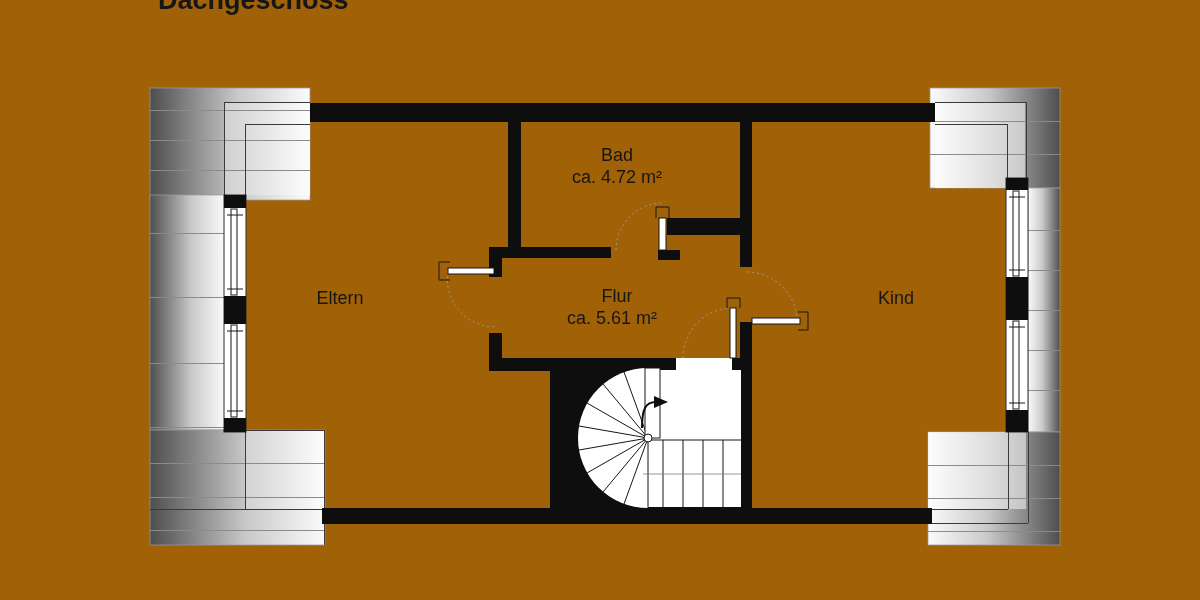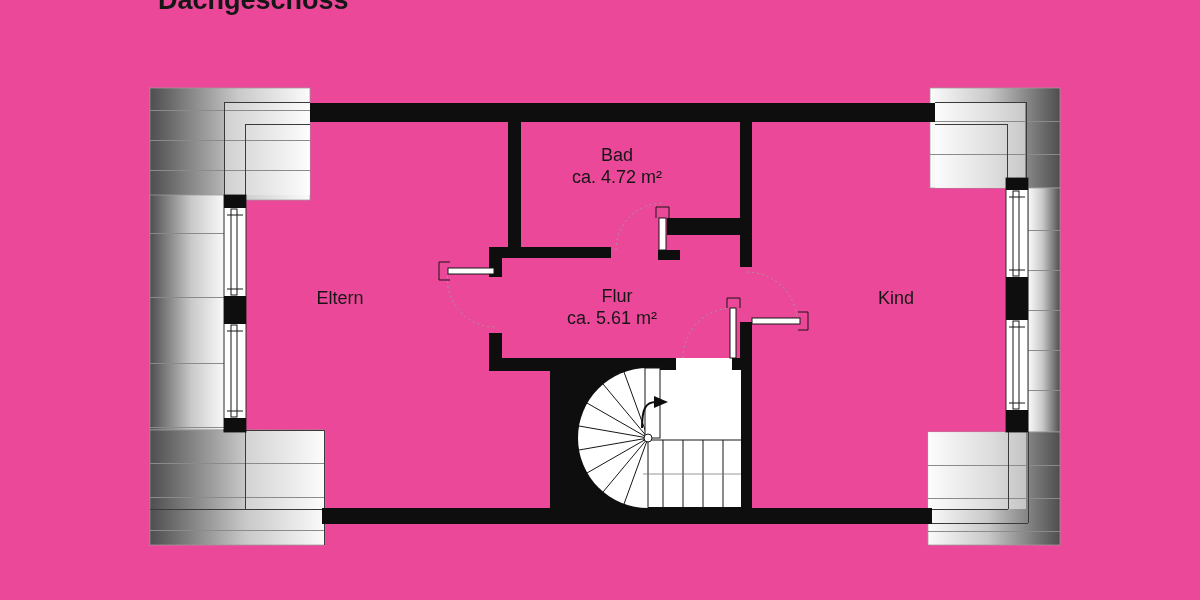--- a/index.html
+++ b/index.html
@@ -1,16 +1,16 @@
 <!DOCTYPE html>
 <html><head>
 <meta charset="utf-8">
 <style>
   html,body{margin:0;padding:0;background:#ffffff;}
-  .stage{position:relative;width:1200px;height:600px;background:#ec4899;overflow:hidden;
+  .stage{position:relative;width:1200px;height:600px;background:#a16207;overflow:hidden;
          font-family:"Liberation Sans", sans-serif;}
   svg{position:absolute;left:0;top:0;}
   text{fill:#161616;}
   .room-label{font-size:18px;}
   .title-text{font-size:27px;font-weight:700;}
 </style>
 </head>
 <body>
 
 <div class="stage">

